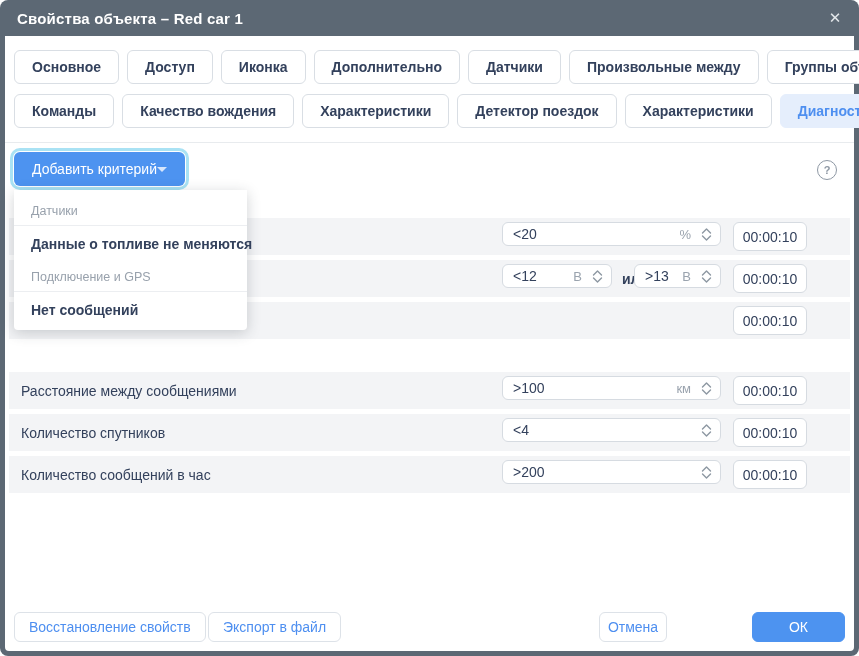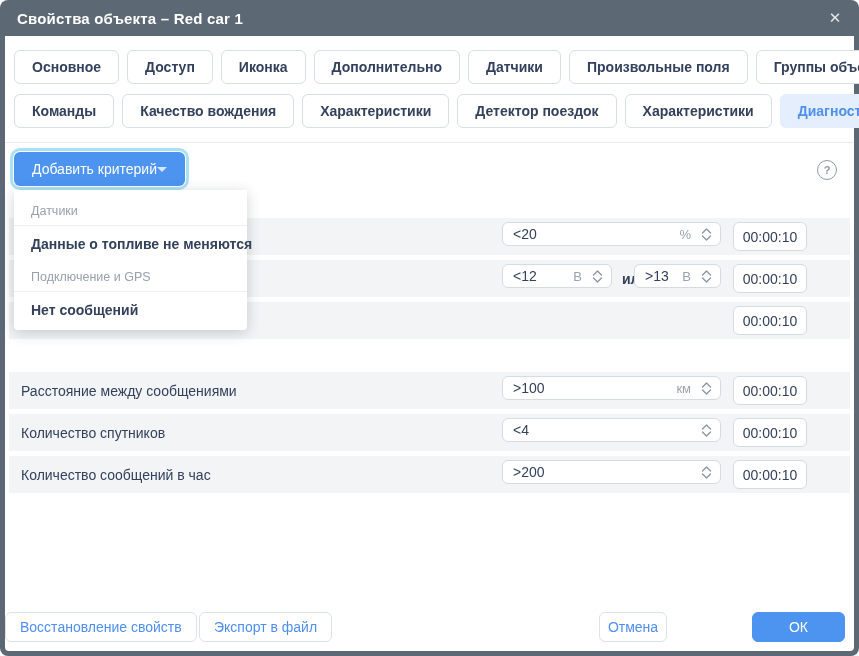--- a/index.html
+++ b/index.html
@@ -58,21 +58,21 @@
   .dropdown{position:absolute;left:9px;top:154px;width:233px;background:#ffffff;z-index:20;
             box-shadow:0 3px 14px rgba(40,50,60,.22);border-radius:0 0 4px 4px;padding:6px 0 2px 0;}
   .dd-header{height:30px;display:flex;align-items:center;padding:0 17px;color:#98a1ac;font-size:12.5px;
              border-bottom:1px solid #eceef1;box-sizing:border-box;}
   .dd-item{height:36px;display:flex;align-items:center;padding:0 17px;color:#33415c;font-size:14px;
            font-weight:700;cursor:pointer;white-space:nowrap;}
   .dd-item.hover{background:#f0f1f4;}
   .dd-item .cursor-hand{margin-left:7px;margin-top:8px;}
 
   
-  .footer{position:absolute;left:0;right:9px;bottom:9px;height:30px;}
+  .footer{position:absolute;left:9px;right:9px;bottom:9px;height:30px;}
   .fbtn{position:absolute;top:0;height:30px;box-sizing:border-box;border:1px solid #dde2e8;border-radius:6px;
         background:#ffffff;color:#4e8ff0;font-size:14px;display:flex;align-items:center;justify-content:center;
         cursor:pointer;padding:0 14px;white-space:nowrap;font-family:inherit;}
   .fbtn.primary{background:#4d93f0;border-color:#4d93f0;color:#ffffff;}
   .f-restore{left:0;}
   .f-export{left:194px;}
   .f-cancel{right:178px;width:68px;}
   .f-ok{right:0;width:93px;}
 </style>
 </head>
@@ -86,21 +86,21 @@
   <div class="close-x">✕</div>
 
   <div class="content">
 
     <div class="tabs r1">
       <div class="tab">Основное</div>
       <div class="tab">Доступ</div>
       <div class="tab">Иконка</div>
       <div class="tab">Дополнительно</div>
       <div class="tab">Датчики</div>
-      <div class="tab">Произвольные поля</div>
+      <div class="tab">Произвольные между</div>
       <div class="tab">Группы объектов</div>
     </div>
     <div class="tabs r2">
       <div class="tab">Команды</div>
       <div class="tab">Качество вождения</div>
       <div class="tab">Характеристики</div>
       <div class="tab">Детектор поездок</div>
       <div class="tab">Характеристики</div>
       <div class="tab active">Диагностика</div>
     </div>

